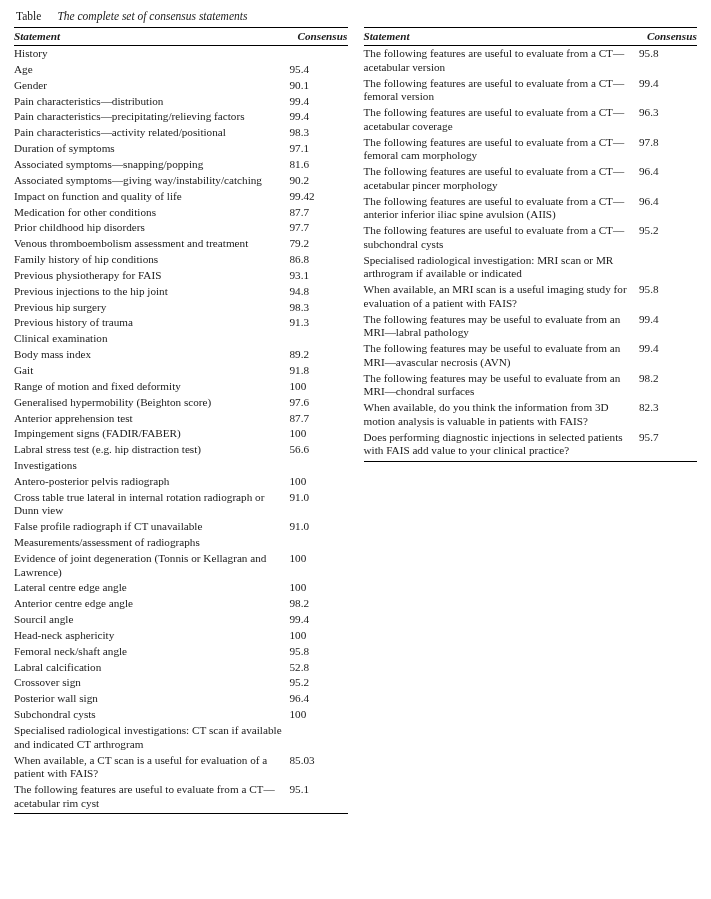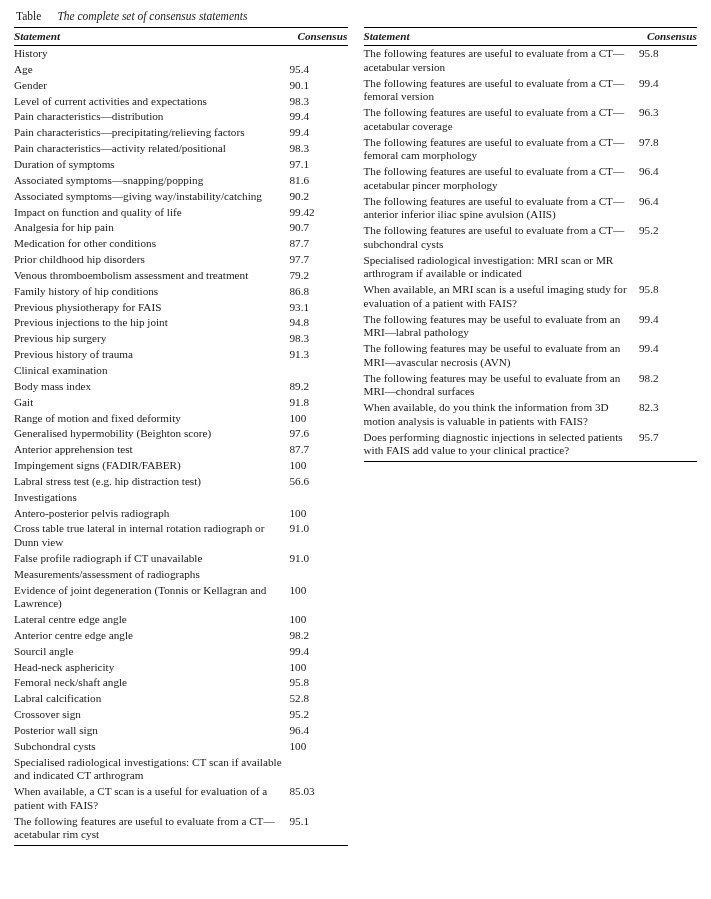--- a/index.html
+++ b/index.html
@@ -112,24 +112,20 @@
             </tr>
             <tr>
               <td class="hang1">Age</td>
               <td class="val">95.4</td>
             </tr>
             <tr>
               <td class="hang1">Gender</td>
               <td class="val">90.1</td>
             </tr>
             <tr>
-              <td class="hang1">Level of current activities and expectations</td>
-              <td class="val">98.3</td>
-            </tr>
-            <tr>
               <td class="hang1">Pain characteristics—distribution</td>
               <td class="val">99.4</td>
             </tr>
             <tr>
               <td class="hang1">Pain characteristics—precipitating/relieving factors</td>
               <td class="val">99.4</td>
             </tr>
             <tr>
               <td class="hang1">Pain characteristics—activity related/positional</td>
               <td class="val">98.3</td>
@@ -142,24 +138,20 @@
               <td class="hang1">Associated symptoms—snapping/popping</td>
               <td class="val">81.6</td>
             </tr>
             <tr>
               <td class="hang1">Associated symptoms—giving way/instability/catching</td>
               <td class="val">90.2</td>
             </tr>
             <tr>
               <td class="hang1">Impact on function and quality of life</td>
               <td class="val">99.42</td>
-            </tr>
-            <tr>
-              <td class="hang1">Analgesia for hip pain</td>
-              <td class="val">90.7</td>
             </tr>
             <tr>
               <td class="hang1">Medication for other conditions</td>
               <td class="val">87.7</td>
             </tr>
             <tr>
               <td class="hang1">Prior childhood hip disorders</td>
               <td class="val">97.7</td>
             </tr>
             <tr>

